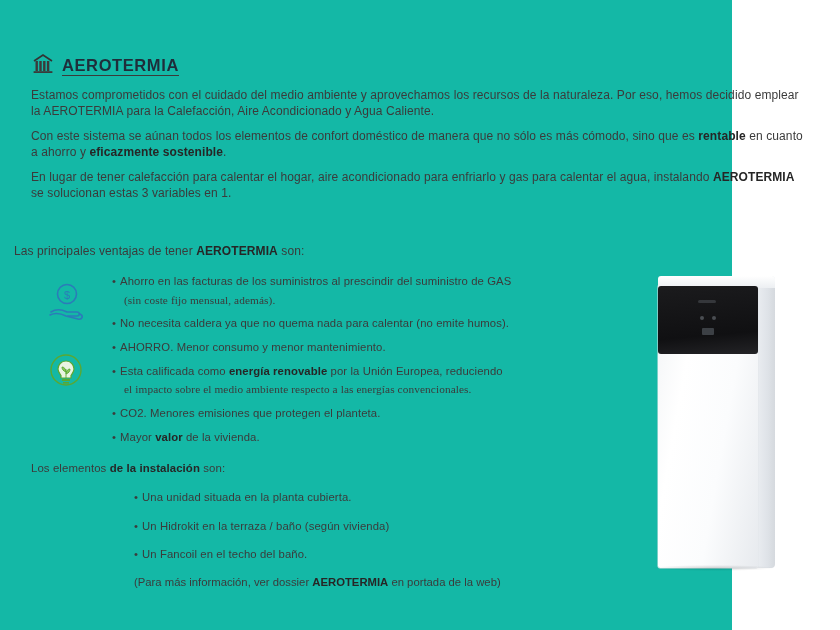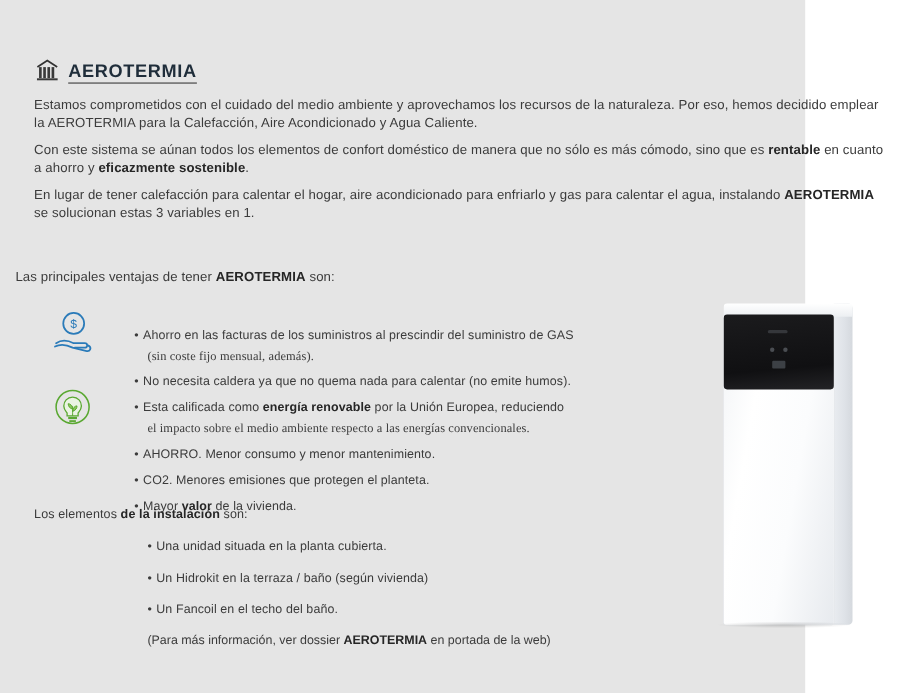--- a/index.html
+++ b/index.html
@@ -12,21 +12,21 @@
     height: 630px;
     font-family: "Liberation Sans", sans-serif;
     color: #2a2a2a;
     position: relative;
     overflow: hidden;
   }
   .page {
     position: relative;
     width: 732px;
     height: 630px;
-    background: #e5e5e5;
+    background: #14b8a6;
   }
 
   
   .title-row {
     position: absolute;
     left: 32px;
     top: 52px;
     display: flex;
     align-items: flex-end;
     gap: 8px;
@@ -69,24 +69,23 @@
     top: 244px;
     font-size: 12px;
     color: #3b3b3b;
     letter-spacing: 0.1px;
   }
   .lead b { font-weight: 700; color: #262626; }
 
   
   .bullets {
     position: absolute;
-    left: 122px;
+    left: 112px;
     top: 274px;
     width: 520px;
-    margin-top: 24px;
   }
   .bullets .li {
     font-size: 11.3px;
     line-height: 1.30;
     color: #3b3b3b;
     margin-bottom: 9px;
     letter-spacing: 0.1px;
   }
   .bullets .li .dot { margin-right: 4px; }
   .bullets .cont {
@@ -284,25 +283,25 @@
 
   <div class="bullets">
     <div class="li">
       <span class="dot">•</span>Ahorro en las facturas de los suministros al prescindir del suministro de GAS
       <span class="cont">(sin coste fijo mensual, además).</span>
     </div>
     <div class="li">
       <span class="dot">•</span>No necesita caldera ya que no quema nada para calentar (no emite humos).
     </div>
     <div class="li">
+      <span class="dot">•</span>AHORRO. Menor consumo y menor mantenimiento.
+    </div>
+    <div class="li">
       <span class="dot">•</span>Esta calificada como <b>energía renovable</b> por la Unión Europea, reduciendo
       <span class="cont">el impacto sobre el medio ambiente respecto a las energías convencionales.</span>
-    </div>
-    <div class="li">
-      <span class="dot">•</span>AHORRO. Menor consumo y menor mantenimiento.
     </div>
     <div class="li">
       <span class="dot">•</span>CO2. Menores emisiones que protegen el planteta.
     </div>
     <div class="li">
       <span class="dot">•</span>Mayor <b>valor</b> de la vivienda.
     </div>
   </div>
 
   <div class="lead2">

